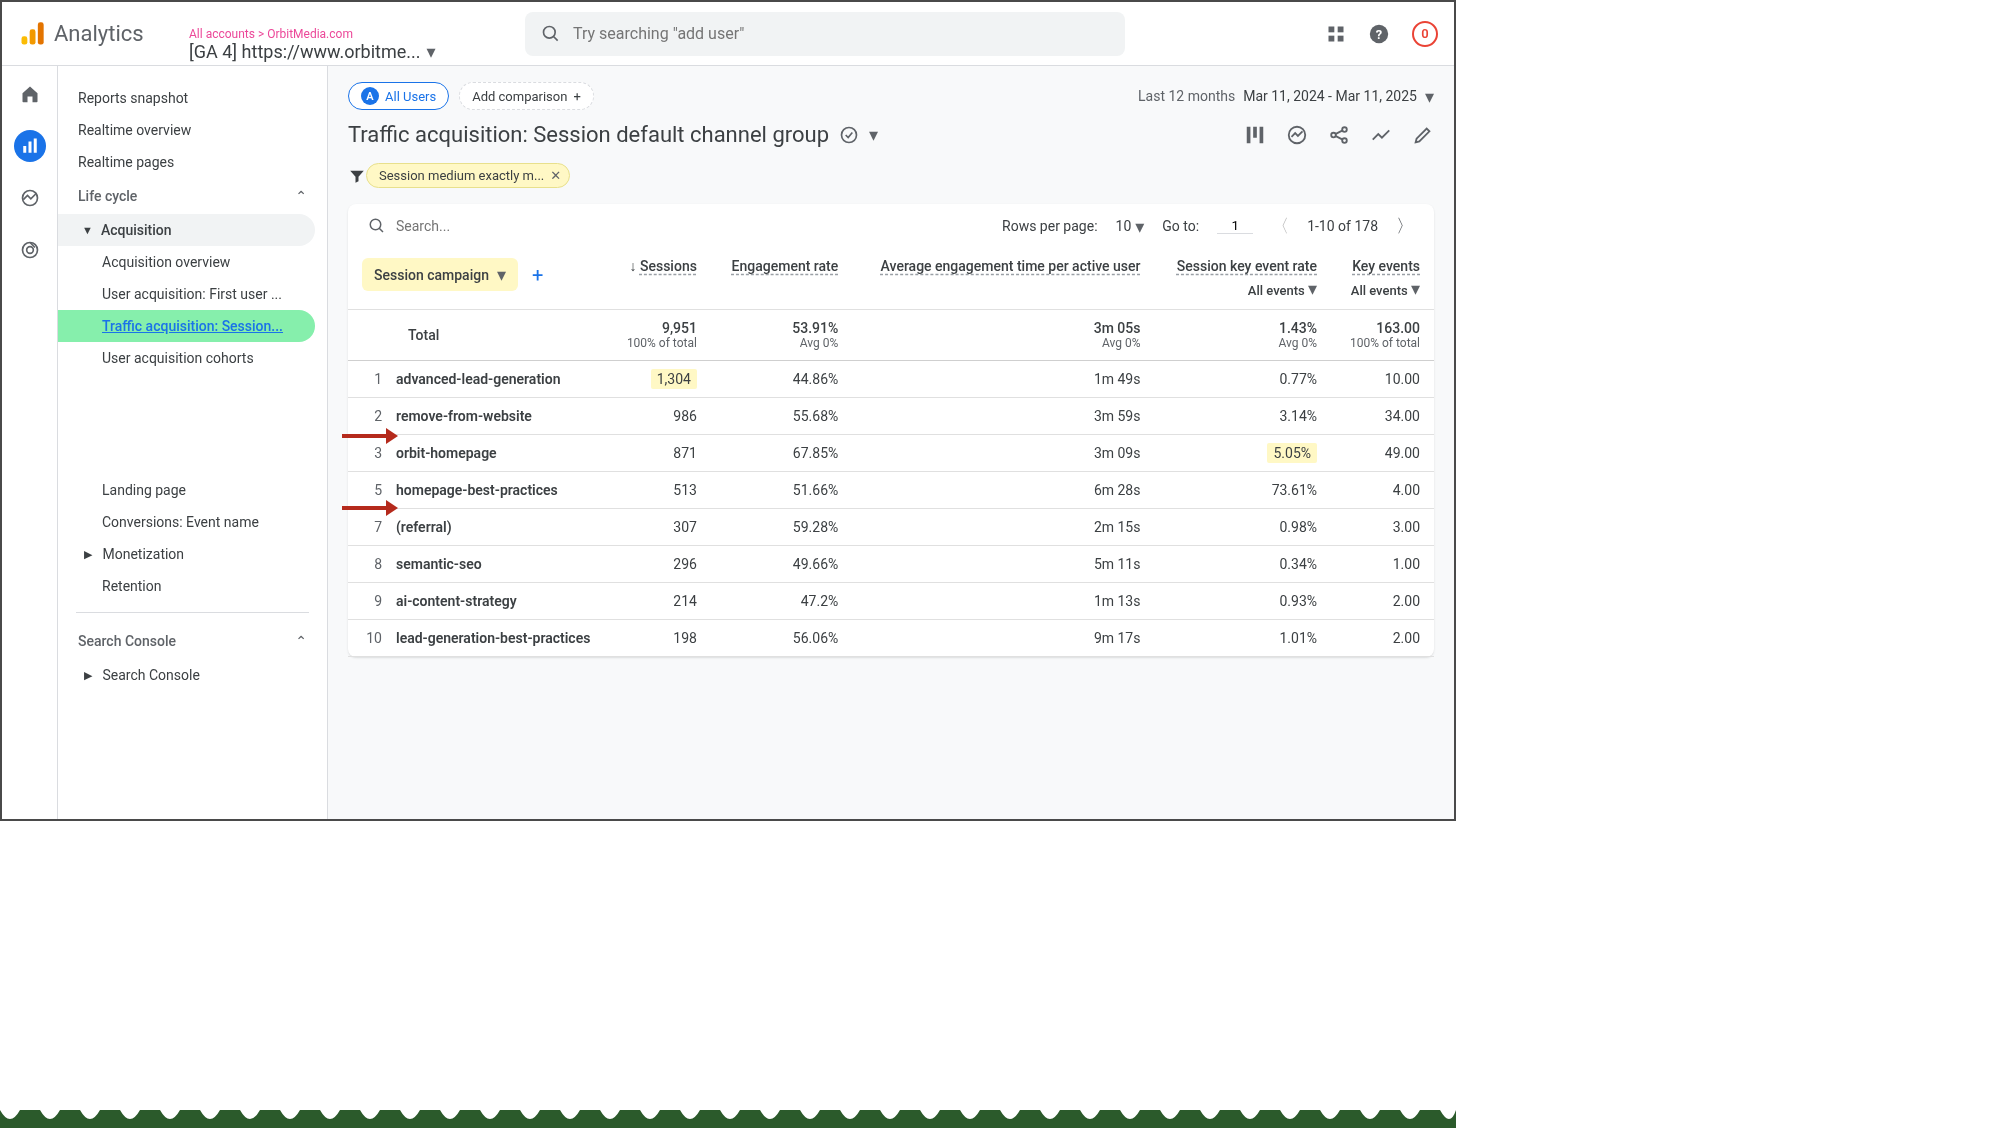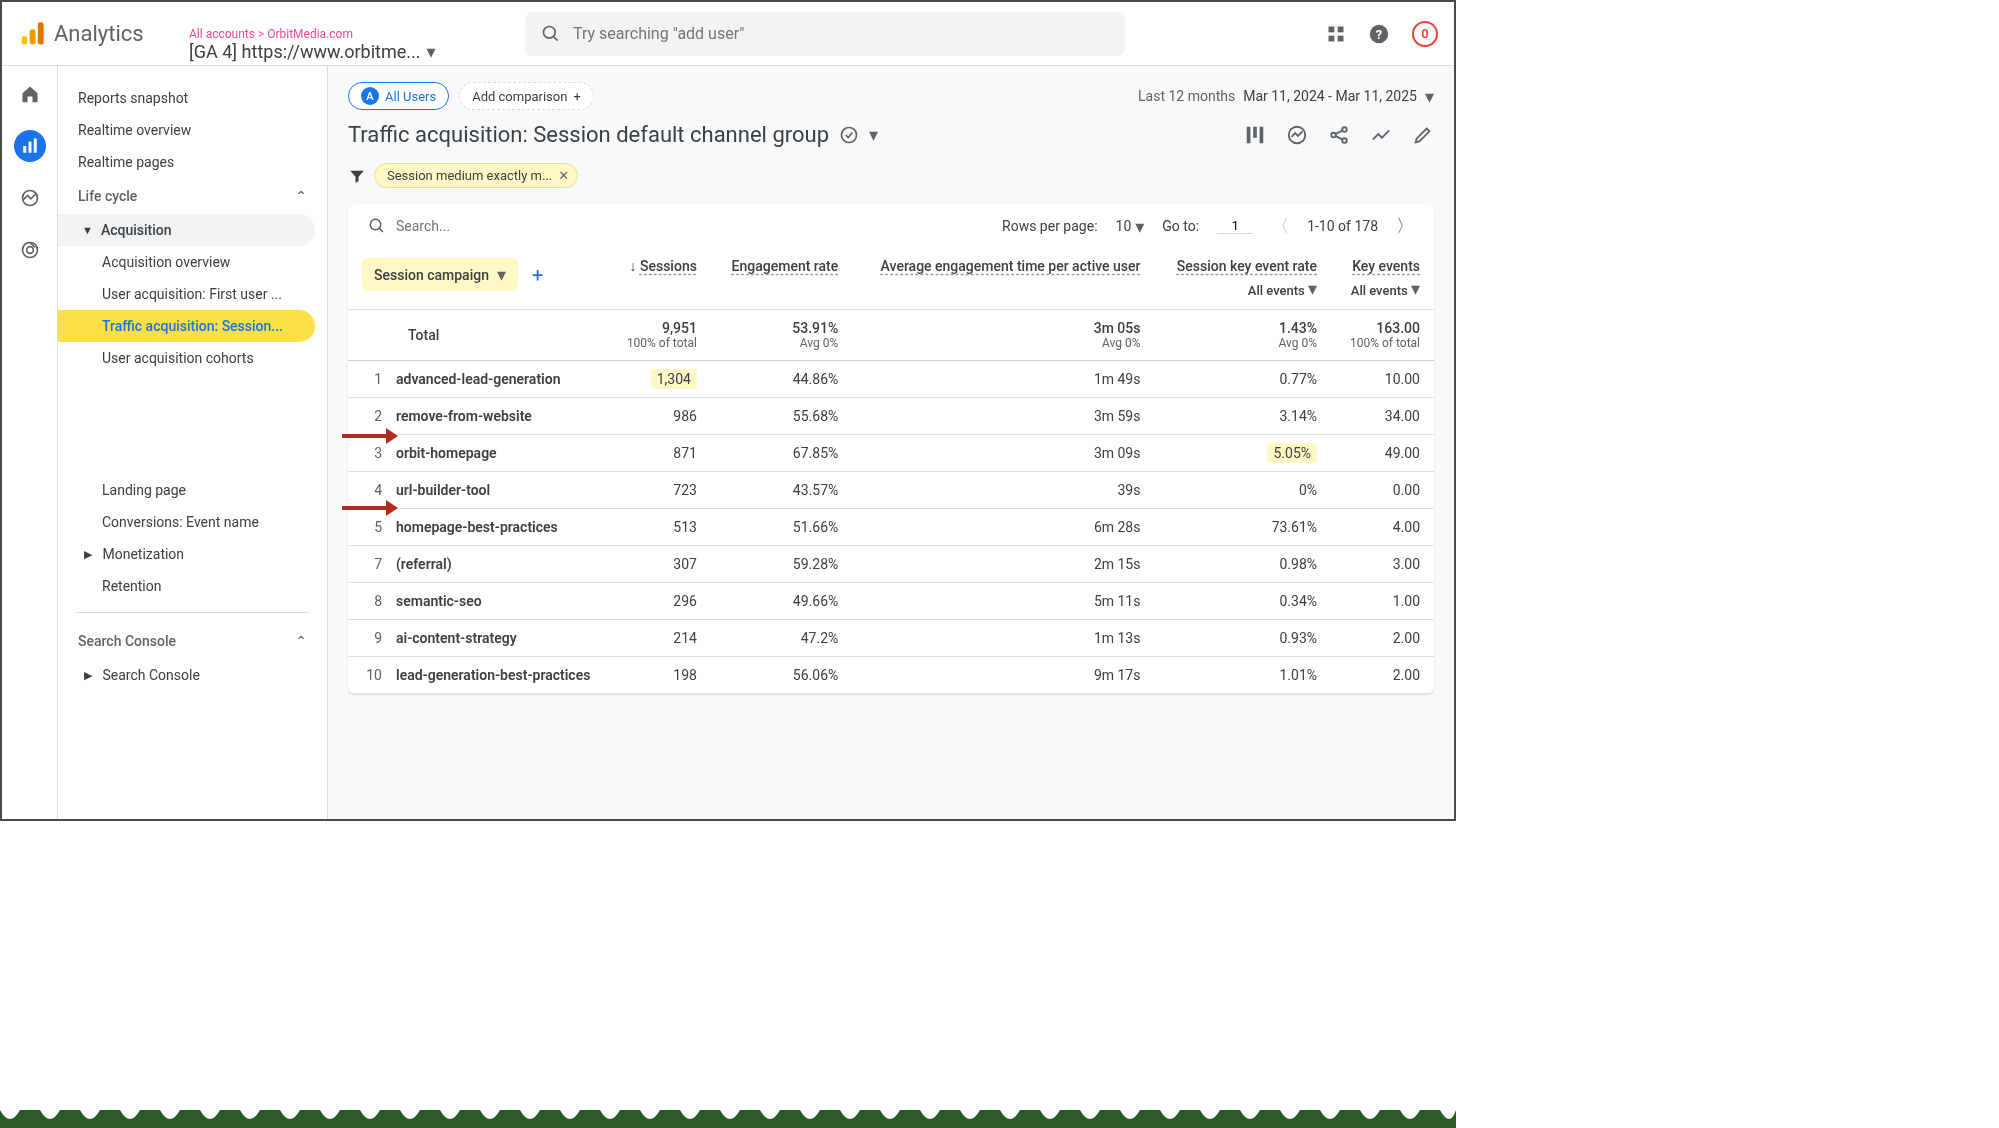--- a/index.html
+++ b/index.html
@@ -20,36 +20,36 @@
 .counter-circle { width: 26px; height: 26px; border: 2px solid #ea4335; border-radius: 50%; display: flex; align-items: center; justify-content: center; font-size: 13px; font-weight: 600; color: #ea4335; }
 .body-row { flex: 1; display: flex; overflow: hidden; }
 .leftrail { width: 56px; display: flex; flex-direction: column; align-items: center; padding-top: 12px; gap: 20px; border-right: 1px solid #dadce0; color: #5f6368; }
 .rail-item { width: 32px; height: 32px; border-radius: 50%; display: flex; align-items: center; justify-content: center; }
 .rail-item.active { background: #1a73e8; color: #fff; }
 .sidebar { width: 270px; border-right: 1px solid #dadce0; padding: 16px 0; overflow-y: auto; font-size: 14px; color: #3c4043; }
 .sidebar .item { padding: 8px 20px; cursor: pointer; }
 .sidebar .section-head { display: flex; justify-content: space-between; align-items: center; padding: 10px 20px; color: #5f6368; font-weight: 500; }
 .sidebar .sub-group { display: flex; align-items: center; gap: 8px; padding: 8px 20px 8px 24px; font-weight: 500; background: #f1f3f4; border-radius: 0 20px 20px 0; margin-right: 12px; }
 .sidebar .sub2 { padding: 8px 20px 8px 44px; cursor: pointer; white-space: nowrap; overflow: hidden; text-overflow: ellipsis; }
-.sidebar .sub2.active { background: #fde047; color: #1a73e8; font-weight: 500; border-radius: 0 20px 20px 0; margin-right: 12px; }
+.sidebar .sub2.active { background: #86efac; color: #1a73e8; font-weight: 500; border-radius: 0 20px 20px 0; margin-right: 12px; text-decoration: underline; }
 .sidebar .sub2b { padding: 8px 20px 8px 26px; display: flex; align-items: center; gap: 10px; }
 .sidebar hr { border: none; border-top: 1px solid #dadce0; margin: 10px 18px; }
 .main { flex: 1; background: #f8f9fa; padding: 16px 20px; overflow: auto; position: relative; }
 .chips-row { display: flex; align-items: center; justify-content: space-between; margin-bottom: 12px; }
 .chips-left { display: flex; gap: 10px; }
 .chip { border: 1px solid #dadce0; border-radius: 20px; padding: 4px 12px; font-size: 13px; display: flex; align-items: center; gap: 6px; background: #fff; }
 .chip.all-users { border-color: #1a73e8; color: #1a73e8; }
 .chip.all-users .a-badge { background: #1a73e8; color: #fff; width: 18px; height: 18px; border-radius: 50%; display: inline-flex; align-items: center; justify-content: center; font-size: 11px; font-weight: 600; }
 .chip.add-comp { border-style: dashed; color: #3c4043; }
 .date-range { display: flex; align-items: center; gap: 8px; color: #3c4043; font-size: 14px; }
 .date-range .label { color: #5f6368; }
 .title-row { display: flex; justify-content: space-between; align-items: center; margin-bottom: 16px; }
 .page-title { font-size: 22px; color: #3c4043; display: flex; align-items: center; gap: 10px; }
 .title-actions { display: flex; gap: 20px; color: #5f6368; }
-.filter-row { display: flex; align-items: center; gap: 8px; margin-bottom: 16px; }
+.filter-row { display: flex; align-items: center; margin-bottom: 16px; }
 .filter-row .funnel { color: #3c4043; }
 .filter-pill { background: #fff8c5; border: 1px solid #e8e08c; border-radius: 20px; padding: 4px 8px 4px 12px; font-size: 13px; display: flex; align-items: center; gap: 6px; color: #3c4043; }
 .filter-pill .x { color: #5f6368; cursor: pointer; }
 .card { background: #fff; border-radius: 8px; box-shadow: 0 1px 2px rgba(60,64,67,.15); padding: 0; }
 .table-toolbar { display: flex; align-items: center; justify-content: space-between; padding: 10px 20px; }
 .table-toolbar .left { display: flex; align-items: center; gap: 10px; color: #5f6368; }
 .table-toolbar .search-input { border: none; outline: none; font-size: 14px; width: 180px; }
 .table-toolbar .right { display: flex; align-items: center; gap: 18px; color: #3c4043; font-size: 14px; }
 .rows-select { border: none; background: transparent; font-size: 14px; display: flex; align-items: center; gap: 4px; }
 .goto-input { width: 36px; border: none; border-bottom: 1px solid #dadce0; text-align: center; outline: none; }
@@ -317,28 +317,20 @@
               </tr>
               <tr>
                 <td class="dim-col"><span class="idx">3</span><span class="dim-val">orbit-homepage</span></td>
                 <td>871</td>
                 <td>67.85%</td>
                 <td>3m 09s</td>
                 <td><span class="hl">5.05%</span></td>
                 <td>49.00</td>
               </tr>
               <tr>
-                <td class="dim-col"><span class="idx">4</span><span class="dim-val">url-builder-tool</span></td>
-                <td>723</td>
-                <td>43.57%</td>
-                <td>39s</td>
-                <td>0%</td>
-                <td>0.00</td>
-              </tr>
-              <tr>
                 <td class="dim-col"><span class="idx">5</span><span class="dim-val">homepage-best-practices</span></td>
                 <td>513</td>
                 <td>51.66%</td>
                 <td>6m 28s</td>
                 <td>73.61%</td>
                 <td>4.00</td>
               </tr>
               <tr>
                 <td class="dim-col"><span class="idx">7</span><span class="dim-val">(referral)</span></td>
                 <td>307</td>

